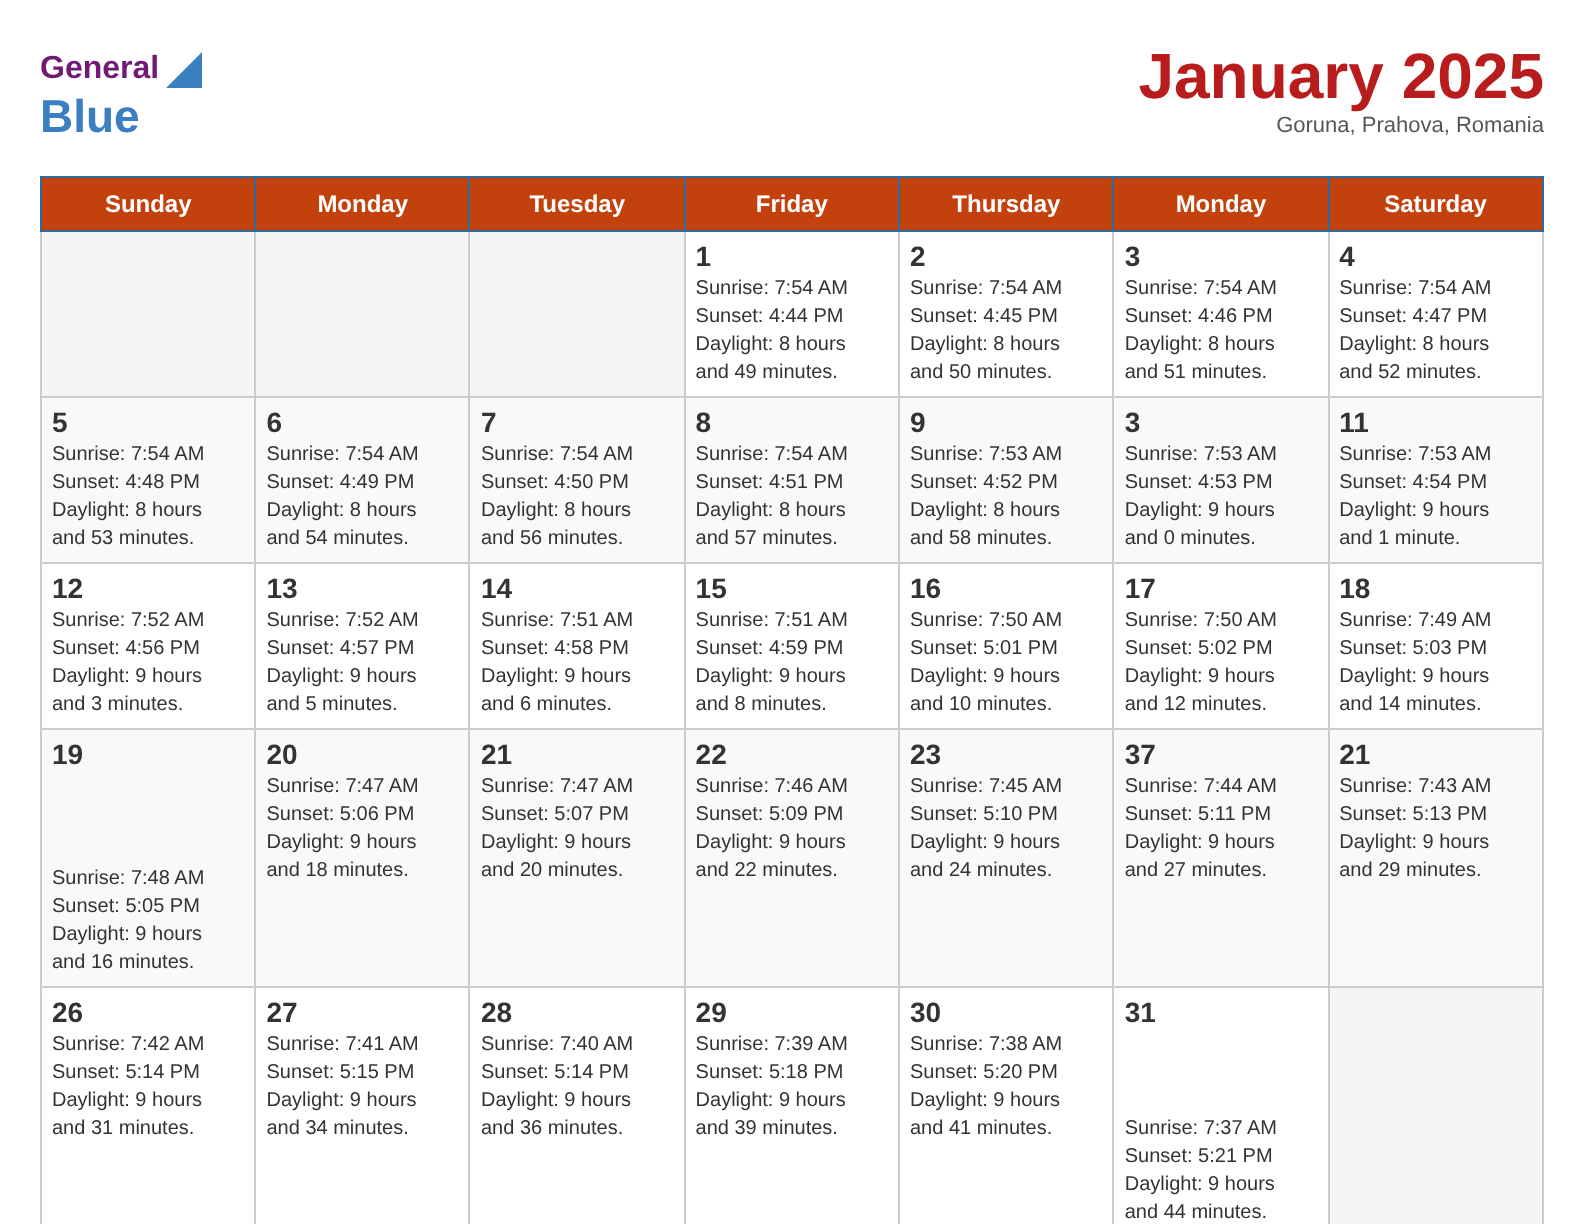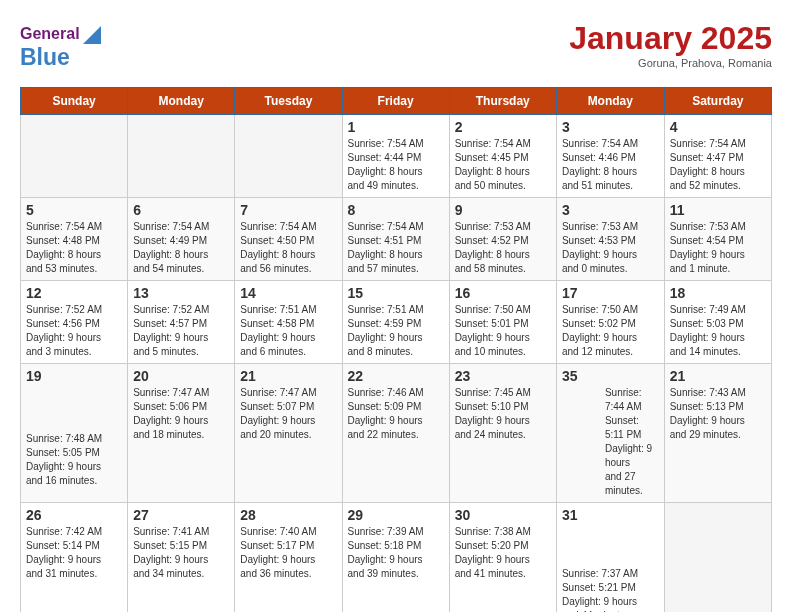--- a/index.html
+++ b/index.html
@@ -281,22 +281,22 @@
 and 22 minutes.</div>
         </td>
         <td>
           <div class="day-num">23</div>
           <div class="day-info" style="white-space: pre-line;">Sunrise: 7:45 AM
 Sunset: 5:10 PM
 Daylight: 9 hours
 and 24 minutes.</div>
         </td>
         <td>
-          <div class="day-num">35</div>
-          <div class="day-info" style="white-space: pre-line; margin-left: 43px;">Sunrise: 7:44 AM
+          <div class="day-num">37</div>
+          <div class="day-info" style="white-space: pre-line;">Sunrise: 7:44 AM
 Sunset: 5:11 PM
 Daylight: 9 hours
 and 27 minutes.</div>
         </td>
         <td>
           <div class="day-num">21</div>
           <div class="day-info" style="white-space: pre-line;">Sunrise: 7:43 AM
 Sunset: 5:13 PM
 Daylight: 9 hours
 and 29 minutes.</div>
@@ -313,21 +313,21 @@
         <td>
           <div class="day-num">27</div>
           <div class="day-info" style="white-space: pre-line;">Sunrise: 7:41 AM
 Sunset: 5:15 PM
 Daylight: 9 hours
 and 34 minutes.</div>
         </td>
         <td>
           <div class="day-num">28</div>
           <div class="day-info" style="white-space: pre-line;">Sunrise: 7:40 AM
-Sunset: 5:17 PM
+Sunset: 5:14 PM
 Daylight: 9 hours
 and 36 minutes.</div>
         </td>
         <td>
           <div class="day-num">29</div>
           <div class="day-info" style="white-space: pre-line;">Sunrise: 7:39 AM
 Sunset: 5:18 PM
 Daylight: 9 hours
 and 39 minutes.</div>
         </td>

